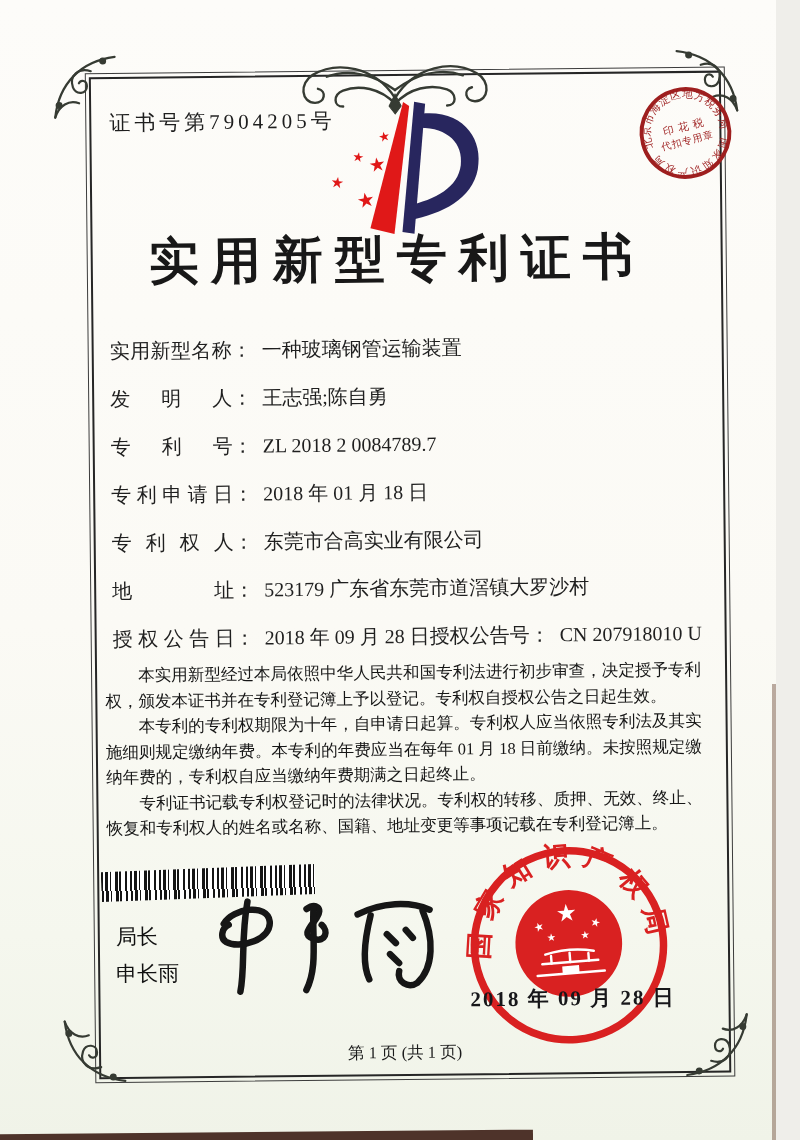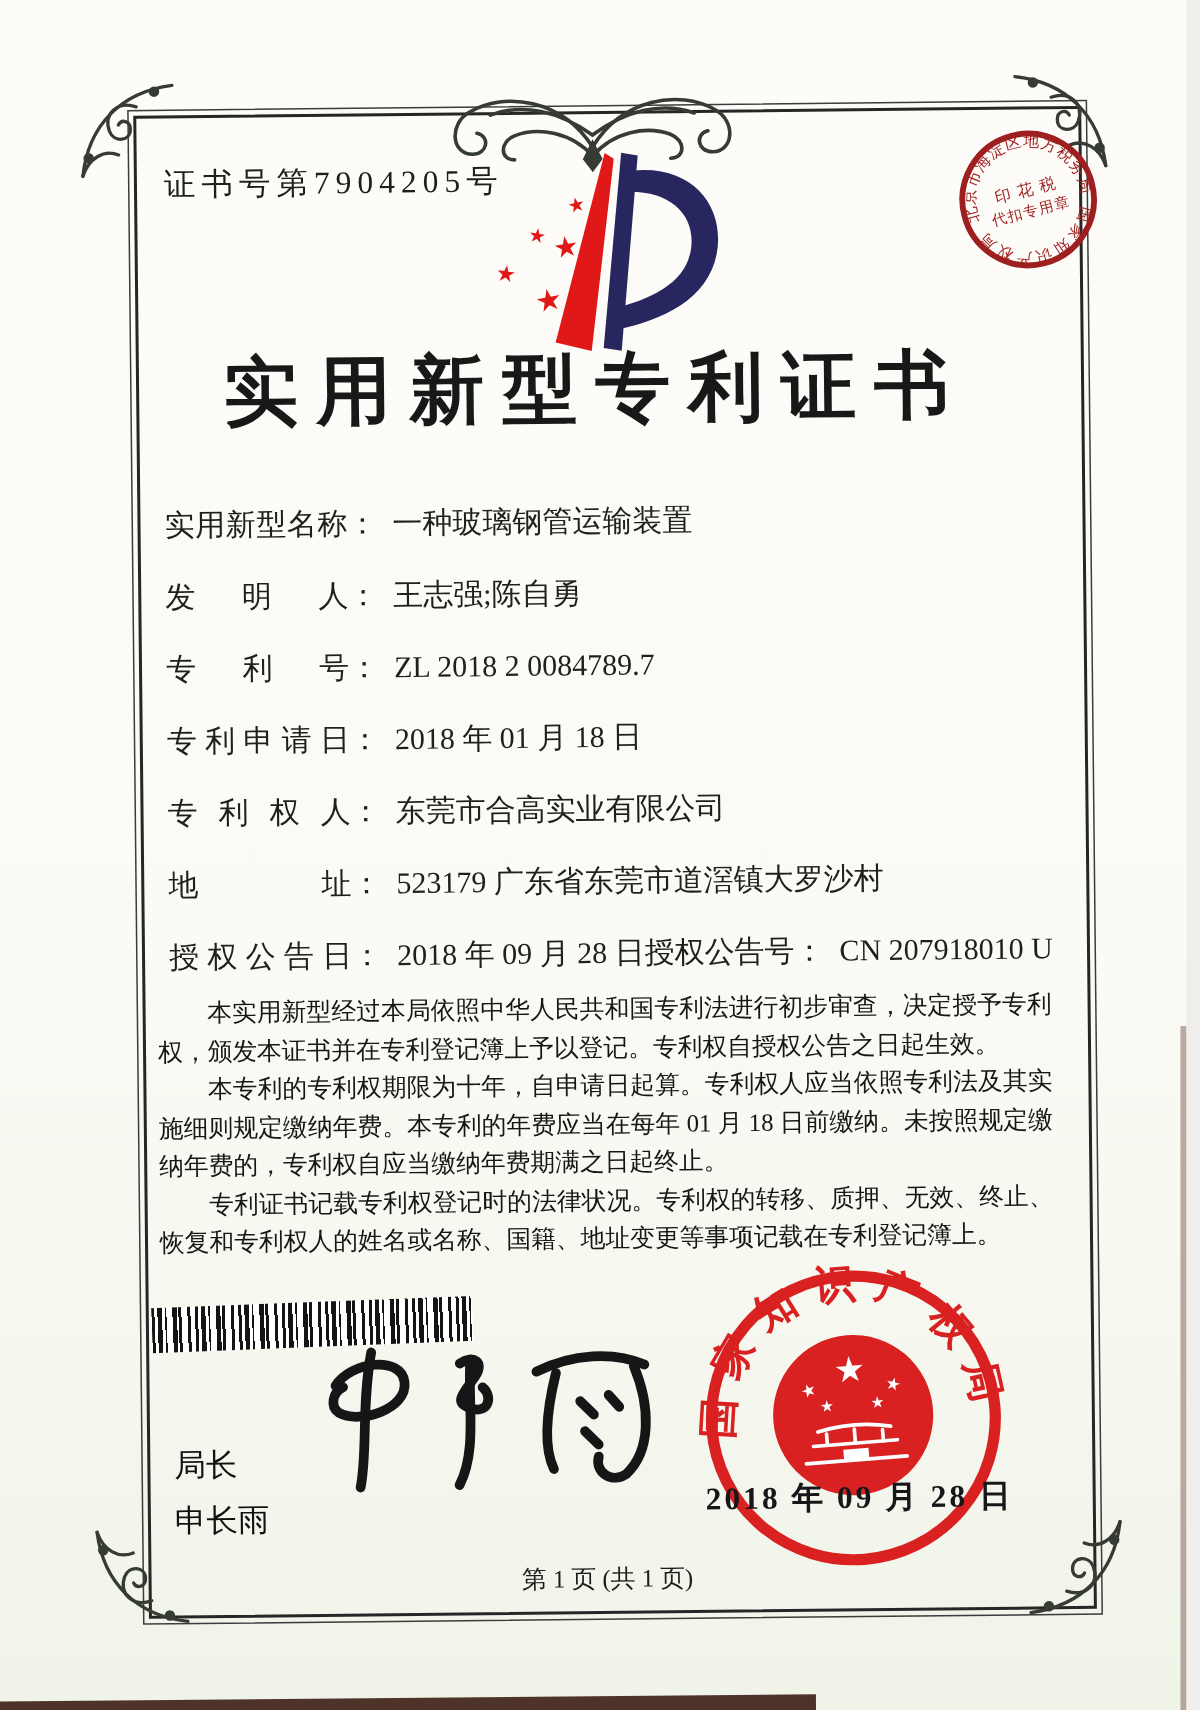--- a/index.html
+++ b/index.html
@@ -1,18 +1,18 @@
 <!DOCTYPE html>
 <html><head>
 <meta charset="utf-8">
 <style>
   html,body{margin:0;padding:0;}
   body{font-family:"Liberation Serif","DejaVu Serif",serif;background:#efeeea;}
   .photo{position:relative;width:776px;height:1140px;overflow:hidden;
-         background:linear-gradient(180deg,#fdfcf9 0%,#fbfaf5 55%,#f5f7ee 82%,#f0f3e8 100%);padding-left:15px;}
+         background:linear-gradient(180deg,#fdfcf9 0%,#fbfaf5 55%,#f5f7ee 82%,#f0f3e8 100%);}
   .photo-edge-bottom{position:absolute;left:-10px;bottom:-3px;width:70%;height:11px;
          background:#4e332a;transform:rotate(-0.5deg);}
   .photo-edge-right{position:absolute;right:0;bottom:0;width:4px;height:40%;background:#7a5949;opacity:.5;}
   .sheet{position:absolute;left:0;top:0;width:800px;height:1140px;transform:rotate(-0.6deg);transform-origin:50% 50%;}
 
   .frame{position:absolute;left:90px;top:70px;width:638px;height:1008px;border:1px solid #3c3c3c;}
   .frame-inner{position:absolute;left:3px;top:3px;right:3px;bottom:3px;border:2.5px solid #262626;}
 
   .ornament{position:absolute;color:#363b33;}
   .orn-top{left:268px;top:44px;}
@@ -42,21 +42,21 @@
 
   .barcode{position:absolute;left:98px;top:866px;width:214px;height:30px;transform:rotate(-1.6deg);
     background:repeating-linear-gradient(90deg,
       #141414 0 2px,#ffffff 2px 4px,
       #141414 4px 7px,#ffffff 7px 9px,
       #141414 9px 10px,#ffffff 10px 14px,
       #141414 14px 17px,#ffffff 17px 18px,
       #141414 18px 20px,#ffffff 20px 24px,
       #141414 24px 26px,#ffffff 26px 29px);}
 
-  .signoff{position:absolute;left:112px;top:956px;font-size:21px;line-height:37px;color:#111;}
+  .signoff{position:absolute;left:112px;top:916px;font-size:21px;line-height:37px;color:#111;}
   .signature{position:absolute;left:206px;top:886px;width:240px;height:112px;}
 
   .tax-stamp{position:absolute;left:634px;top:80px;width:112px;height:112px;}
   .office-seal{position:absolute;left:462px;top:844px;width:206px;height:206px;}
   .seal-date{position:absolute;left:466px;top:986px;width:220px;font-size:21px;font-weight:700;
              letter-spacing:2px;color:#17171a;}
 
   .page-footer{position:absolute;left:0;top:1042px;width:100%;text-align:center;
                font-size:16.5px;color:#1c1c1c;}
 </style>

